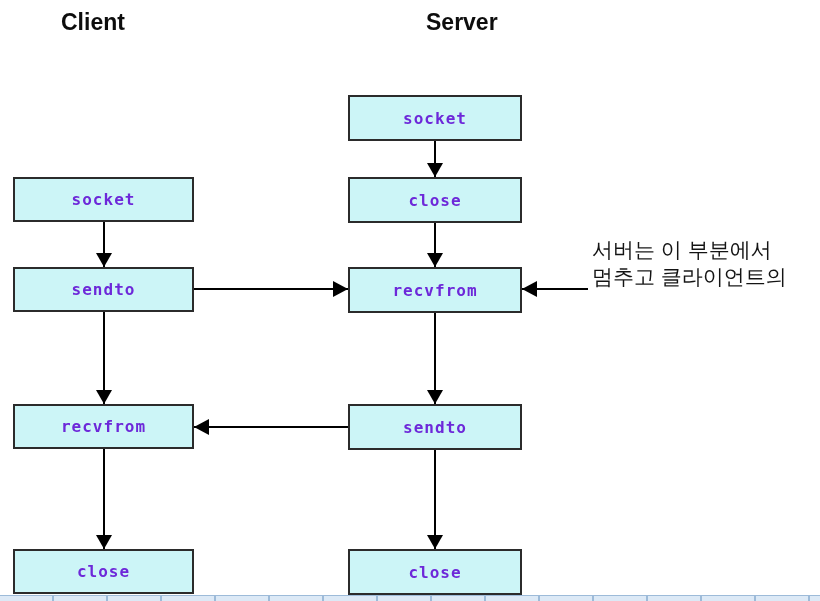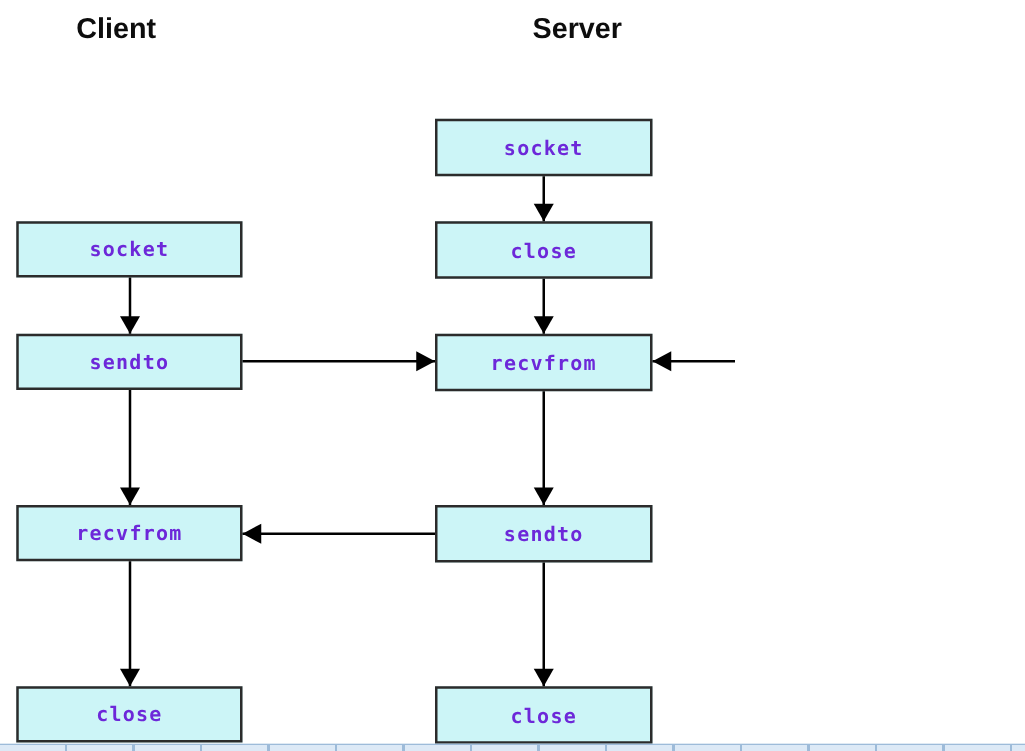--- a/index.html
+++ b/index.html
@@ -138,17 +138,19 @@
   <div class="hline" style="left:194px; top:288px; width:154px;"></div>
   <div class="ah-right" style="left:333px; top:281px;"></div>
 
   <div class="hline" style="left:194px; top:426px; width:154px;"></div>
   <div class="ah-left" style="left:194px; top:419px;"></div>
 
   <div class="hline" style="left:522px; top:288px; width:66px;"></div>
   <div class="ah-left" style="left:522px; top:281px;"></div>
 
   <div class="annotation">
+    <div>서버는 이 부분에서</div>
+    <div>멈추고 클라이언트의</div>
   </div>
 
   <div class="footer-strip"></div>
 
 </div>
 
 </body></html>

